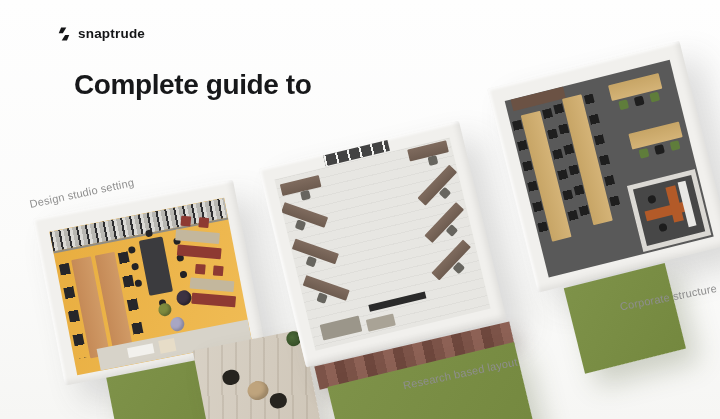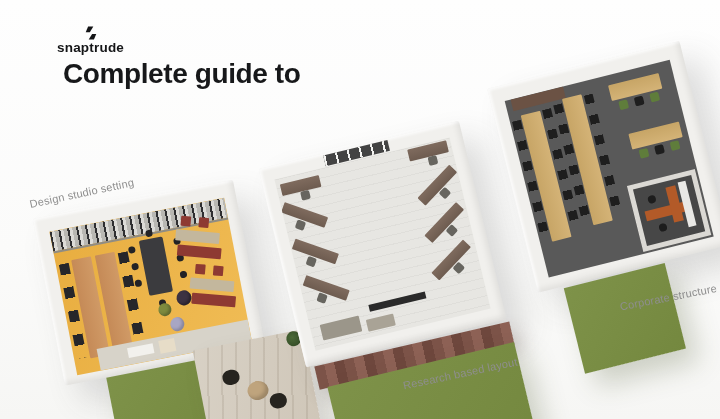--- a/index.html
+++ b/index.html
@@ -2,25 +2,25 @@
 <html style="--c-ink: #17181a; --c-label: #8e8e8e; --c-wall: #f1f0ed; --c-lawn: #7e9249; --c-studio-floor: #e8ad3f; --c-studio-desk: #c58a57; --c-studio-table: #3b3b3e; --c-sofa-maroon: #8e3a32; --c-sofa-tan: #c3b79d; --c-ottoman-olive: #7d8a3e; --c-ottoman-dark: #3c3242; --c-ottoman-lilac: #a8a6c4; --c-deck-light: #d8d1c5; --c-deck-dark: #7c5348; --c-pouf-tan: #bfa47d; --c-research-floor: #e7e6e2; --c-research-desk: #7f6b5e; --c-corporate-floor: #595959; --c-corporate-desk: #c7a566; --c-cabin-orange: #b35a28; --c-chair-dark: #26241f; --c-chair-green: #5f7d3b;"><head>
 <meta charset="utf-8">
 <style>
   html,body{margin:0;padding:0;background:#ffffff;}
   .canvas{
     position:relative;width:720px;height:419px;overflow:hidden;
     background:linear-gradient(180deg,#fefefe 0%,#fbfbfa 60%,#f6f6f4 100%);
     font-family:"Liberation Sans",sans-serif;
   }
   
-  .logo{position:absolute;left:57px;top:26px;display:flex;align-items:center;flex-direction:column;}
+  .logo{position:absolute;left:57px;top:26px;display:flex;align-items:center;gap:7px;}
   .logo svg{display:block;}
   .logo-text{font-size:13.5px;font-weight:700;color:#141517;letter-spacing:.2px;}
   .title{
-    position:absolute;left:56px;top:50px;margin:7px;
+    position:absolute;left:56px;top:50px;margin:18px;
     font-size:28px;line-height:34px;font-weight:700;letter-spacing:-.4px;
     color:var(--c-ink,#17181a);
   }
   
   .plan{position:absolute;}
   .plan-label{
     position:absolute;font-size:11px;color:var(--c-label,#8e8e8e);
     letter-spacing:.2px;white-space:nowrap;
   }
   .building{

